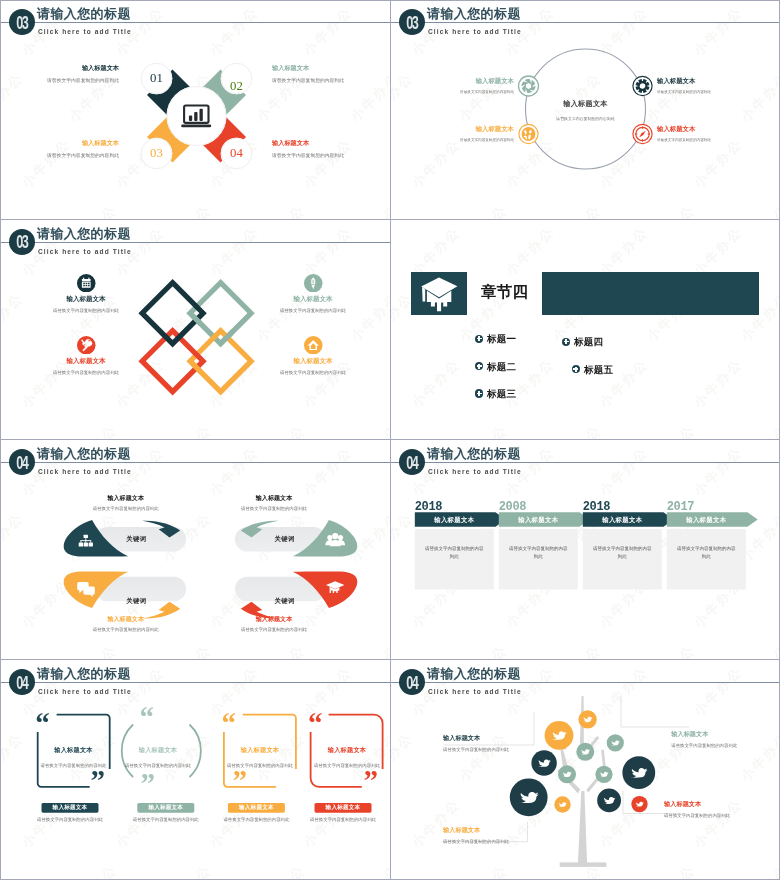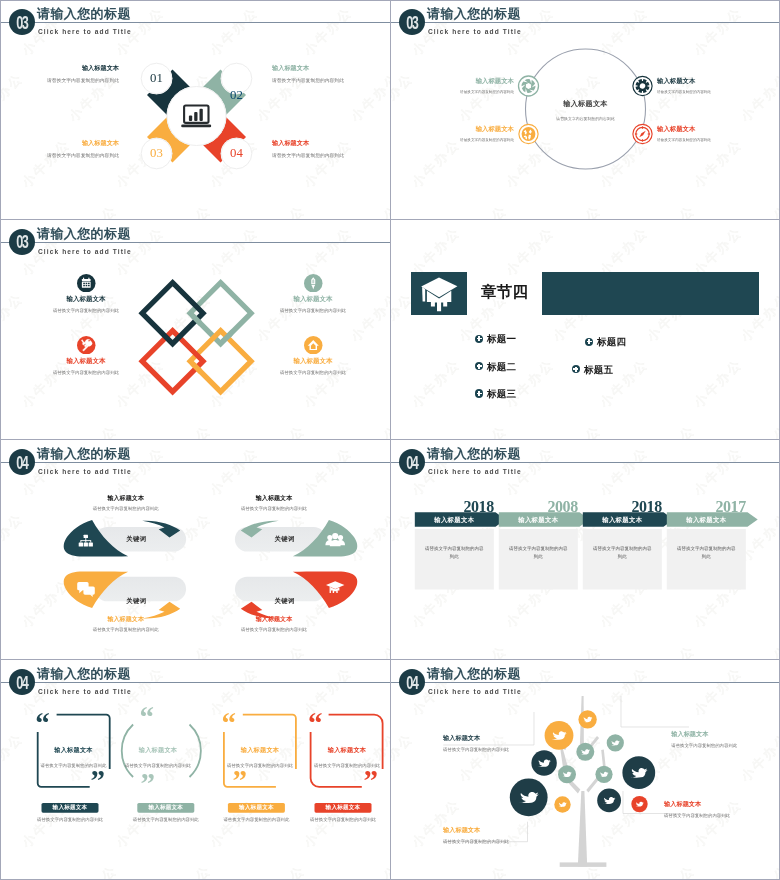--- a/index.html
+++ b/index.html
@@ -31,21 +31,21 @@
       letter-spacing:1.1px;line-height:11px;}
 
   .t-title{font-size:6.2px;font-weight:700;letter-spacing:0;line-height:8px;}
   .t-desc{font-size:4.8px;color:#6f6f6f;letter-spacing:0;line-height:7px;}
   .art{position:absolute;left:0;top:0;z-index:5;}
 
   
   #s1 .num{position:absolute;width:32px;text-align:center;font-size:12.8px;line-height:12.8px;z-index:8;
            font-family:Liberation Serif, serif;}
   #s1 .n1{left:139.5px;top:71.3px;color:#17343d;}
-  #s1 .n2{left:219.5px;top:88px;color:#0c4a6e;}
+  #s1 .n2{left:219.5px;top:79px;color:#4d7c0f;}
   #s1 .n3{left:139.5px;top:146.3px;color:#f9ad40;}
   #s1 .n4{left:219.5px;top:146.3px;color:#e8432a;}
   #s1 .lbl{position:absolute;z-index:8;}
   #s1 .l1{left:20px;top:63px;width:98px;text-align:right;}
   #s1 .l2{left:271px;top:63px;width:98px;text-align:left;}
   #s1 .l3{left:20px;top:138px;width:98px;text-align:right;}
   #s1 .l4{left:271px;top:138px;width:98px;text-align:left;}
   #s1 .lbl .t-desc{margin-top:4.5px;}
 
   
@@ -83,41 +83,41 @@
   #s4 .capbar{position:absolute;left:150.8px;top:51px;width:217px;height:43.3px;background:#1f4752;z-index:6;}
   #s4 .bul{position:absolute;z-index:6;display:flex;align-items:center;}
   #s4 .bul .plus{width:8.1px;height:8.1px;border-radius:50%;background:#1b4450;position:relative;
                  display:inline-block;margin-right:4px;flex:none;}
   #s4 .bul .plus:before{content:"";position:absolute;left:1.55px;top:3.45px;width:5px;height:1.3px;background:#fff;}
   #s4 .bul .plus:after{content:"";position:absolute;left:3.4px;top:1.55px;width:1.3px;height:5px;background:#fff;}
   #s4 .bul .bt{font-size:9.5px;font-weight:700;color:#1a1a1a;letter-spacing:.2px;line-height:11px;}
   #s4 .b1{left:84px;top:112.2px;}
   #s4 .b2{left:84px;top:139.6px;}
   #s4 .b3{left:84px;top:167px;}
-  #s4 .b4{left:194px;top:115.2px;}
+  #s4 .b4{left:171px;top:115.2px;}
   #s4 .b5{left:180.9px;top:142.6px;}
 
   
   #s5 .kw{position:absolute;z-index:8;font-size:6.4px;font-weight:700;color:#2b2b2b;
           width:94px;text-align:center;letter-spacing:.3px;}
   #s5 .k1{left:84.7px;top:94px;width:101.4px;}
   #s5 .k2{left:232.9px;top:94px;width:101.4px;}
   #s5 .k3{left:84.7px;top:156px;width:101.4px;}
   #s5 .k4{left:232.9px;top:156px;width:101.4px;}
   #s5 .lbl{position:absolute;z-index:8;width:150px;text-align:center;}
   #s5 .lbl .t-title{font-size:6.1px;}
   #s5 .lbl .t-desc{margin-top:3.5px;font-size:4.4px;}
   #s5 .pl1{left:49.7px;top:52.5px;}
   #s5 .pl2{left:198px;top:52.5px;}
   #s5 .pl3{left:49.7px;top:173.5px;}
   #s5 .pl4{left:198px;top:173.5px;}
 
   
-  #s6 .yr{position:absolute;z-index:8;width:79px;text-align:right;font-size:16px;font-weight:700;
-          font-family:Liberation Serif, serif;letter-spacing:-0.4px;line-height:16px;}
+  #s6 .yr{position:absolute;z-index:8;width:79px;text-align:left;font-size:12px;font-weight:700;
+          font-family:Liberation Mono, monospace;letter-spacing:-0.4px;line-height:16px;}
   #s6 .y1{left:23.8px;top:57.5px;color:#1f4752;}
   #s6 .y2{left:107.8px;top:57.5px;color:#8fb3a5;}
   #s6 .y3{left:191.8px;top:57.5px;color:#1f4752;}
   #s6 .y4{left:275.8px;top:57.5px;color:#8fb3a5;}
   #s6 .bn{position:absolute;z-index:8;width:79px;text-align:center;font-size:6.4px;font-weight:700;
           color:#fff;letter-spacing:.3px;line-height:8px;}
   #s6 .n1{left:23.8px;top:74.5px;}
   #s6 .n2{left:107.8px;top:74.5px;}
   #s6 .n3{left:191.8px;top:74.5px;}
   #s6 .n4{left:275.8px;top:74.5px;}

